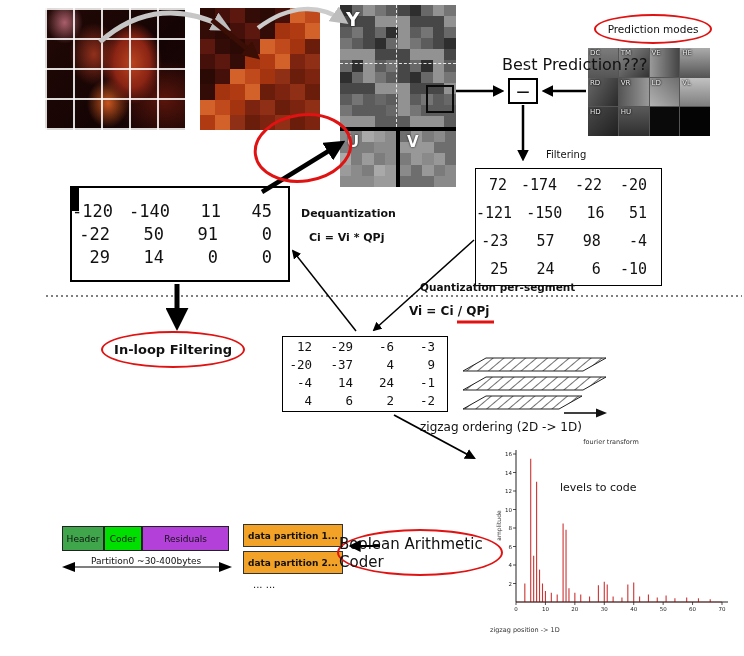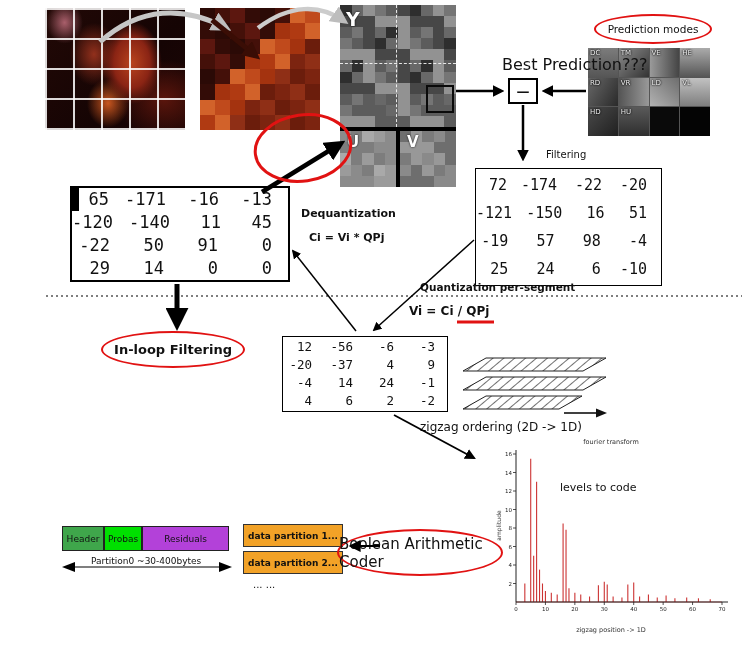--- a/index.html
+++ b/index.html
@@ -71,21 +71,21 @@
   .bac{left:337px;top:529px;width:166px;height:47px;font-size:15px}
 
   
   .sbox{position:absolute;top:526px;height:25px;border:1px solid #222;display:flex;align-items:center;justify-content:center;font-size:9px}
   .pbox{position:absolute;left:243px;width:100px;height:23px;border:1px solid #333;display:flex;align-items:center;justify-content:center;font-size:9px;font-weight:bold}
   .p0caption{left:88px;top:556px;font-size:9px;background:#fff;padding:0 3px;z-index:30}
 
   
   .chart{left:490px;top:437px;width:242px;height:198px;background:#fff}
   .chart-title{position:absolute;left:0;right:0;top:1px;text-align:center;font-size:6.5px;color:#333}
-  .chart-xlabel{position:absolute;left:0;right:0;bottom:1px;text-align:center;font-size:6.5px;color:#333}
+  .chart-xlabel{position:absolute;left:0;right:0;bottom:1px;text-align:left;font-size:6.5px;color:#333}
   .chart-ylabel{position:absolute;left:-22px;top:85px;font-size:6px;color:#333;transform:rotate(-90deg);width:60px;text-align:center}
   .chart-annot{position:absolute;left:70px;top:44px;font-size:11px;color:#111}
 
   .overlay-svg{position:absolute;left:0;top:0;z-index:20;pointer-events:none}
   .zigzag-svg{left:462px;top:356px;z-index:6}
   text{font-family:"DejaVu Sans",sans-serif}
 </style>
 </head>
 <body>
 
@@ -385,41 +385,35 @@
       <span class="mcell">-22</span>
       <span class="mcell">-20</span>
     </div>
     <div class="mrow">
       <span class="mcell">-121</span>
       <span class="mcell">-150</span>
       <span class="mcell">16</span>
       <span class="mcell">51</span>
     </div>
     <div class="mrow">
-      <span class="mcell">-19</span>
+      <span class="mcell">-23</span>
       <span class="mcell">57</span>
       <span class="mcell">98</span>
       <span class="mcell">-4</span>
     </div>
     <div class="mrow">
       <span class="mcell">25</span>
       <span class="mcell">24</span>
       <span class="mcell">6</span>
       <span class="mcell">-10</span>
     </div>
   </div>
 
 <div class="abs matrix matrix-left">
     <div class="mrow">
-      <span class="mcell">65</span>
-      <span class="mcell">-171</span>
-      <span class="mcell">-16</span>
-      <span class="mcell">-13</span>
-    </div>
-    <div class="mrow">
       <span class="mcell">-120</span>
       <span class="mcell">-140</span>
       <span class="mcell">11</span>
       <span class="mcell">45</span>
     </div>
     <div class="mrow">
       <span class="mcell">-22</span>
       <span class="mcell">50</span>
       <span class="mcell">91</span>
       <span class="mcell">0</span>
@@ -433,21 +427,21 @@
   </div>
 <div class="abs left-bar"></div>
 <div class="lbl" style="left:301px;top:207px;font-size:11px;font-weight:bold">Dequantization</div>
 <div class="lbl" style="left:309px;top:231px;font-size:11px;font-weight:bold">Ci = Vi * QPj</div>
 
 <div class="lbl" style="left:420px;top:281px;font-size:10.5px;font-weight:bold">Quantization per-segment</div>
 <div class="lbl" style="left:409px;top:304px;font-size:12px;font-weight:bold">Vi = Ci / QPj</div>
 <div class="abs matrix matrix-quant">
     <div class="mrow">
       <span class="mcell">12</span>
-      <span class="mcell">-56</span>
+      <span class="mcell">-29</span>
       <span class="mcell">-6</span>
       <span class="mcell">-3</span>
     </div>
     <div class="mrow">
       <span class="mcell">-20</span>
       <span class="mcell">-37</span>
       <span class="mcell">4</span>
       <span class="mcell">9</span>
     </div>
     <div class="mrow">
@@ -553,21 +547,21 @@
     </svg>
   <div class="chart-ylabel">amplitude</div>
   <div class="chart-xlabel">zigzag position  -&gt; 1D</div>
   <div class="chart-annot">levels to code</div>
 </div>
 
 <div class="sbox" style="left: 62px; width: 42px; background: rgb(63, 166, 75);">
   <span>Header</span>
 </div>
 <div class="sbox" style="left: 104px; width: 38px; background: rgb(0, 224, 0);">
-  <span>Probas</span>
+  <span>Coder</span>
 </div>
 <div class="sbox" style="left: 142px; width: 87px; background: rgb(179, 65, 217);">
   <span>Residuals</span>
 </div>
 <div class="lbl p0caption">Partition0  ~30-400bytes</div>
 
 <div class="pbox" style="top: 524px; background: rgb(242, 162, 39);">
   <span>data partition 1...</span>
 </div>
 <div class="pbox" style="top: 551px; background: rgb(242, 162, 39);">

